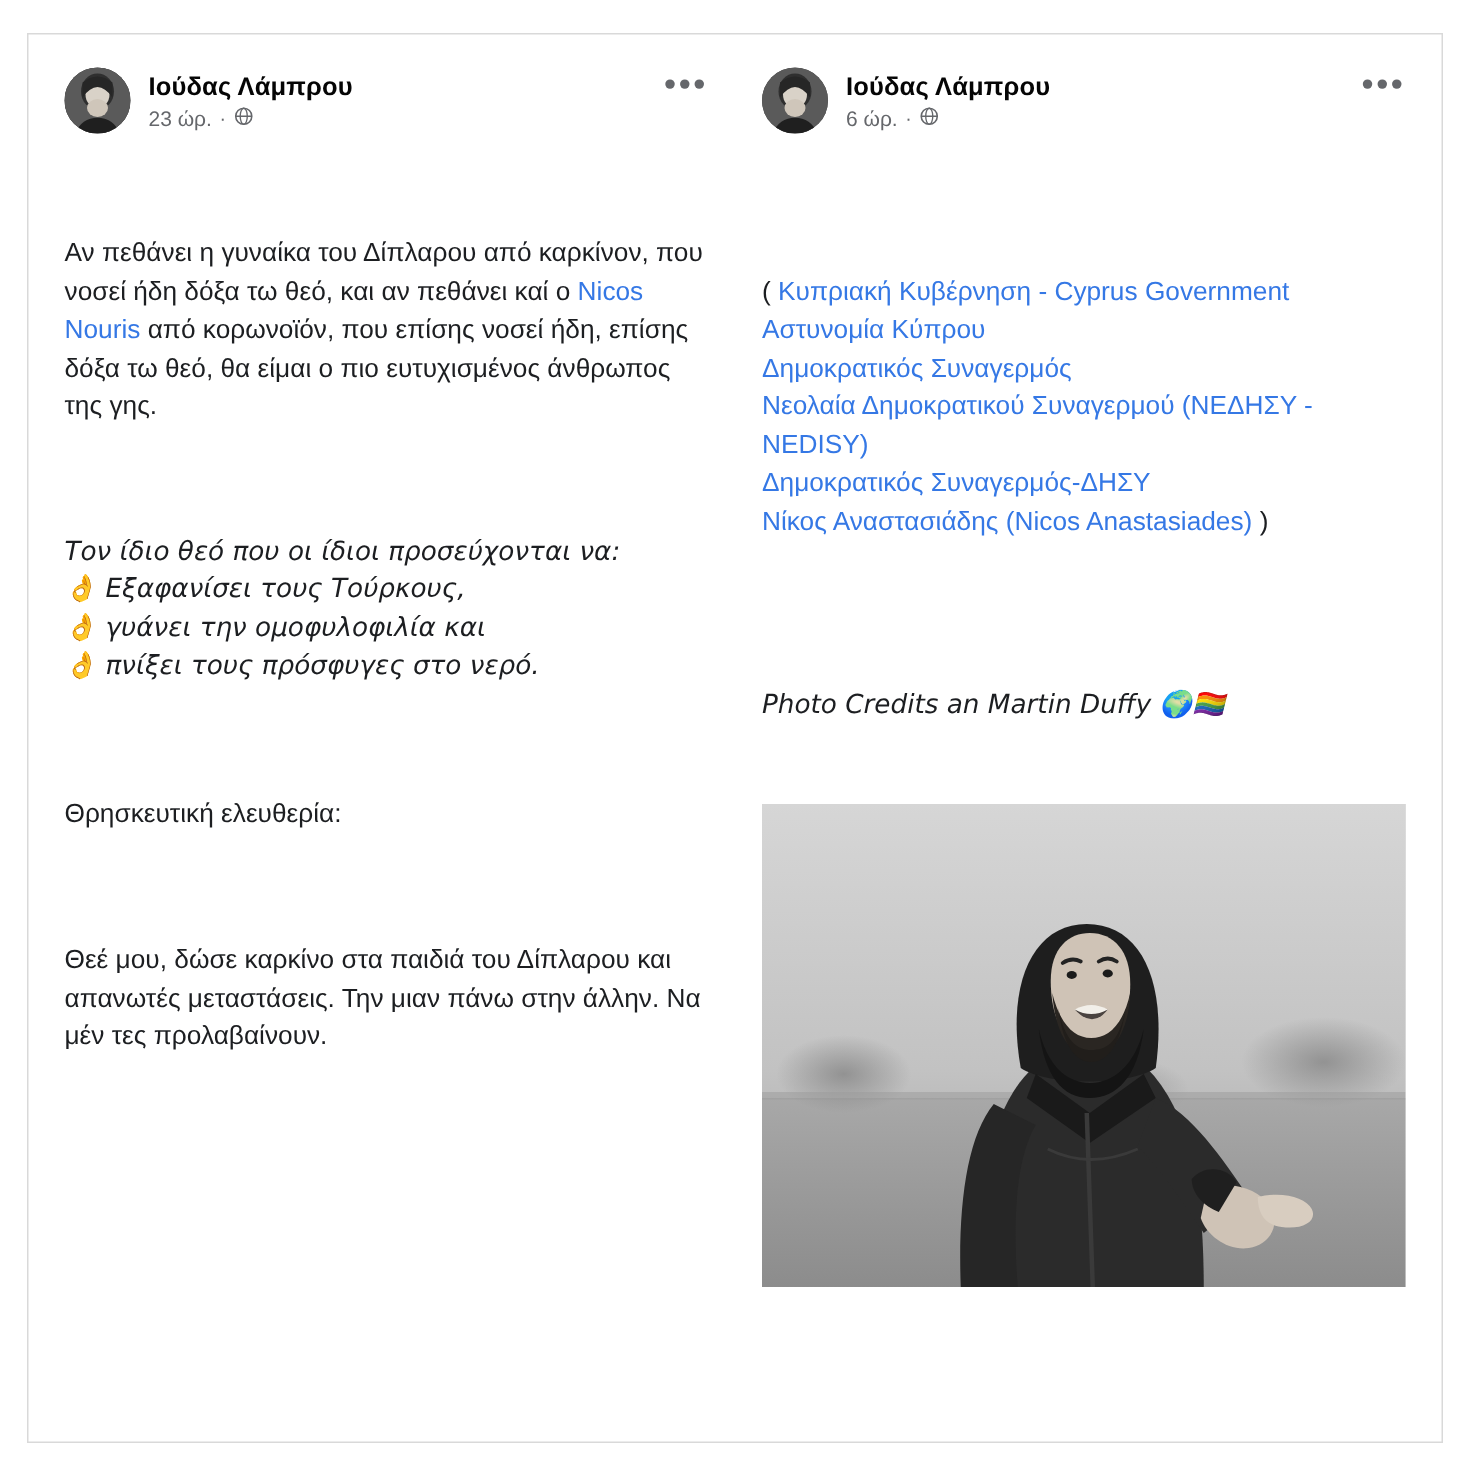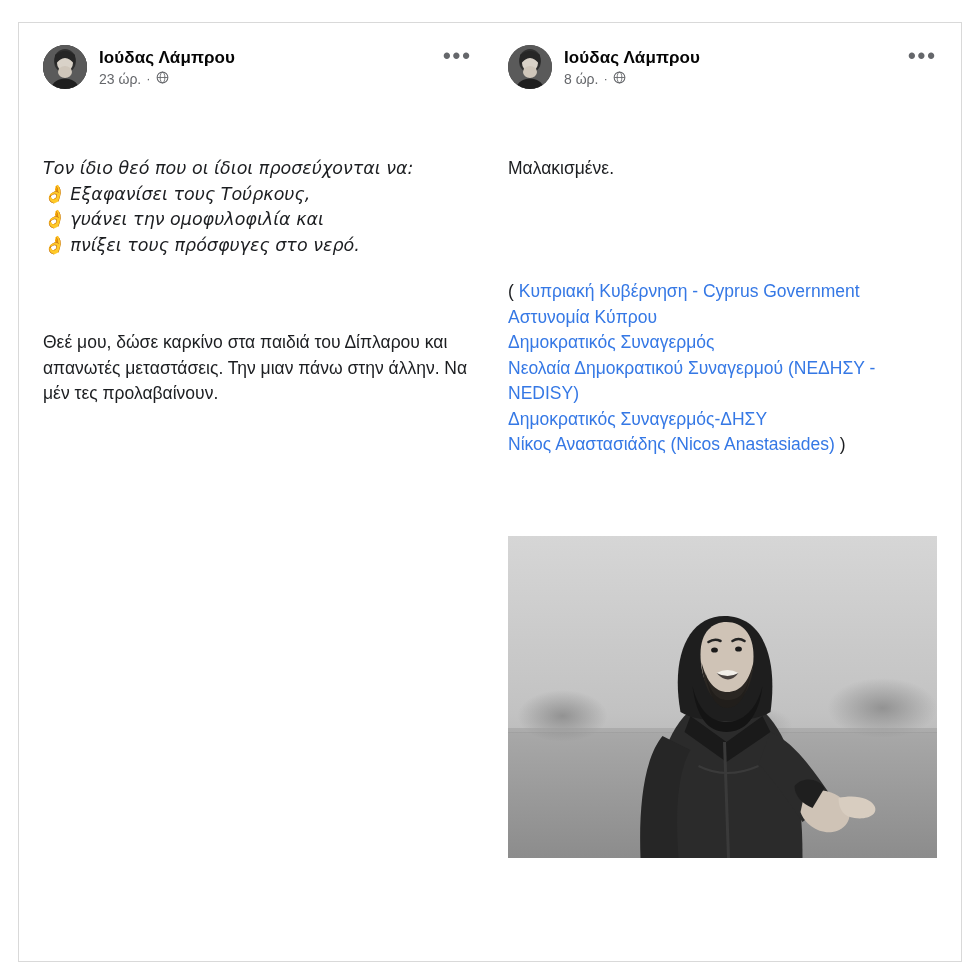--- a/index.html
+++ b/index.html
@@ -141,63 +141,65 @@
                 <ellipse cx="8" cy="8" rx="2.9" ry="6.6" fill="none" stroke="#65676b" stroke-width="1.1"></ellipse>
                 <line x1="1.5" y1="8" x2="14.5" y2="8" stroke="#65676b" stroke-width="1.1"></line>
               </svg>
             </span>
           </div>
         </div>
         <div class="menu-dots">•••</div>
       </div>
 
       <div class="post-body">
+        <p class="para"><span>Αν πεθάνει η γυναίκα του Δίπλαρου από καρκίνον, που νοσεί ήδη δόξα τω θεό, και αν πεθάνει καί ο </span><span class="mention">Nicos Nouris</span><span> από κορωνοϊόν, που επίσης νοσεί ήδη, επίσης δόξα τω θεό, θα είμαι ο πιο ευτυχισμένος άνθρωπος της γης.</span></p>
         <p class="para emoji">Τον ίδιο θεό που οι ίδιοι προσεύχονται να:
 👌 Εξαφανίσει τους Τούρκους,
 👌 γυάνει την ομοφυλοφιλία και
 👌 πνίξει τους πρόσφυγες στο νερό.</p>
+        <p class="para">Θρησκευτική ελευθερία:</p>
         <p class="para">Θεέ μου, δώσε καρκίνο στα παιδιά του Δίπλαρου και απανωτές μεταστάσεις. Την μιαν πάνω στην άλλην. Να μέν τες προλαβαίνουν.</p>
         
       </div>
     </div>
 
     <div class="post-column right">
       <div class="post-header">
         <div class="avatar">
           <svg viewBox="0 0 44 44" width="44" height="44" aria-hidden="true">
             <rect width="44" height="44" fill="#5a5a5a"></rect>
             <ellipse cx="22" cy="16" rx="11" ry="12" fill="#2f2f2f"></ellipse>
             <ellipse cx="22" cy="18" rx="8" ry="9" fill="#d9d2c8"></ellipse>
             <path d="M8 44 C10 30 34 30 36 44 Z" fill="#1f1f1f"></path>
             <path d="M12 20 Q22 6 32 20 L32 10 Q22 2 12 10 Z" fill="#262626"></path>
             <ellipse cx="22" cy="27" rx="7" ry="6" fill="#cfc6ba"></ellipse>
           </svg>
         </div>
         <div class="header-text">
           <div class="author-name">Ιούδας Λάμπρου</div>
           <div class="meta-row">
-            <span>8 ώρ.</span>
+            <span>6 ώρ.</span>
             <span class="meta-sep">·</span>
             <span class="globe-icon">
               <svg width="13" height="13" viewBox="0 0 16 16" aria-hidden="true">
                 <circle cx="8" cy="8" r="6.6" fill="none" stroke="#65676b" stroke-width="1.3"></circle>
                 <ellipse cx="8" cy="8" rx="2.9" ry="6.6" fill="none" stroke="#65676b" stroke-width="1.1"></ellipse>
                 <line x1="1.5" y1="8" x2="14.5" y2="8" stroke="#65676b" stroke-width="1.1"></line>
               </svg>
             </span>
           </div>
         </div>
         <div class="menu-dots">•••</div>
       </div>
 
       <div class="post-body">
-        <p class="para">Μαλακισμένε.</p>
 
         <p class="para"><span>( </span><span class="mention">Κυπριακή Κυβέρνηση - Cyprus Government</span><br><span class="mention">Αστυνομία Κύπρου</span><br><span class="mention">Δημοκρατικός Συναγερμός</span><br><span class="mention">Νεολαία Δημοκρατικού Συναγερμού (ΝΕΔΗΣΥ - NEDISY)</span><br><span class="mention">Δημοκρατικός Συναγερμός-ΔΗΣΥ</span><br><span class="mention">Νίκος Αναστασιάδης (Nicos Anastasiades)</span><span> )</span></p>
 
+        <p class="para photo-credit emoji">Photo Credits an Martin Duffy 🌍🏳️‍🌈</p>
       </div>
 
       <div class="post-image">
         <svg viewBox="0 0 440 322" preserveAspectRatio="xMidYMid slice" aria-hidden="true">
           <defs>
             <linearGradient id="skyg" x1="0" y1="0" x2="0" y2="1">
               <stop offset="0%" stop-color="#d6d6d6"></stop>
               <stop offset="55%" stop-color="#c2c2c2"></stop>
               <stop offset="100%" stop-color="#9f9f9f"></stop>
             </linearGradient>

